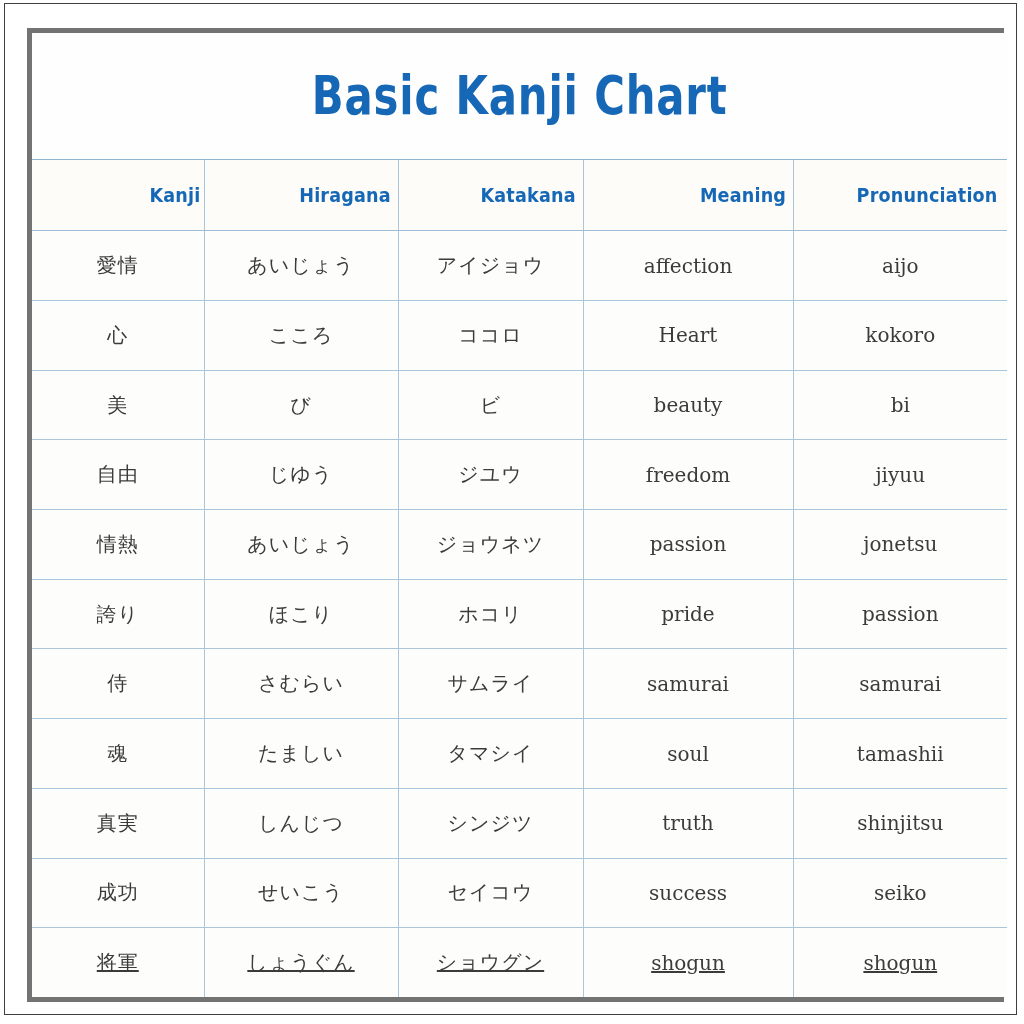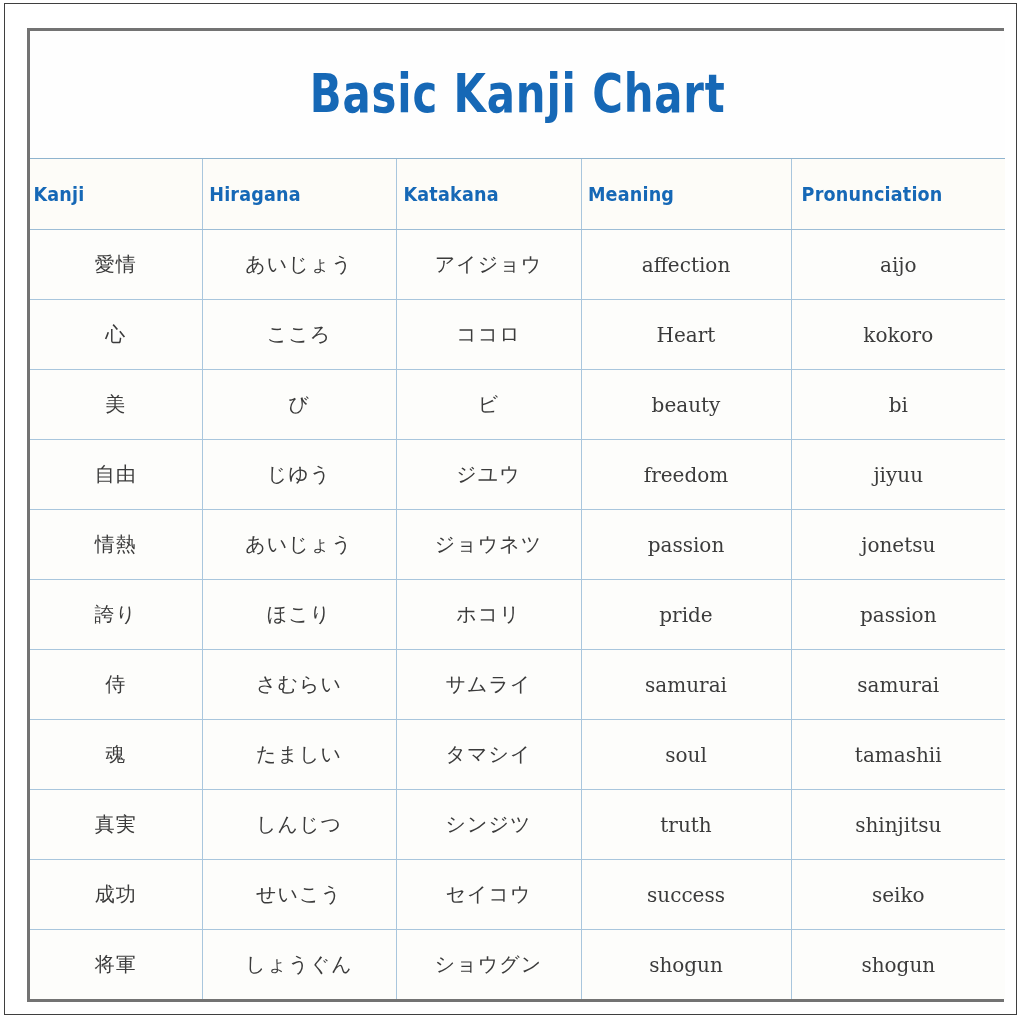--- a/index.html
+++ b/index.html
@@ -28,21 +28,21 @@
   }
 
   
   #chart {
     position: absolute;
     left: 22px;
     top: 24px;
     width: 977px;
     height: 974px;
     box-sizing: border-box;
-    border: 3px solid #737373;
+    border: 5px solid #737373;
     background: #5eead4;
   }
 
   table.kanji-table {
     width: 100%;
     height: 100%;
     border-collapse: collapse;
     table-layout: fixed;
   }
 
@@ -64,21 +64,21 @@
     color: #1668b6;
     transform: scaleX(0.86);
     display: inline-block;
     line-height: 1;
   }
 
   
   tr.header-row th {
     height: 59px;
     padding: 0;
-    text-align: left;
+    text-align: right;
     vertical-align: middle;
     background: #fdfcf8;
     border-bottom: 1.5px solid #9dbdd6;
     border-right: 1px solid #a9c6dd;
     font-family: "DejaVu Sans", sans-serif;
     font-weight: bold;
     font-size: 20px;
     color: #1668b6;
     letter-spacing: 0.2px;
   }
@@ -97,21 +97,21 @@
     vertical-align: middle;
     border-bottom: 1px solid #a9c6dd;
     border-right: 1px solid #a9c6dd;
     background: #fdfdfb;
     font-family: "DejaVu Serif", "Liberation Serif", serif;
     font-size: 20px;
     color: #3b3b3b;
     font-weight: normal;
   }
   tr.data-row td:last-child { border-right: none; }
-  tr.data-row:last-child td { border-bottom: none; }
+  tr.data-row:last-child td { border-bottom: none; text-decoration: underline; }
 
   td.cell-jp {
     font-family: "DejaVu Serif", serif;
     font-size: 21px;
     letter-spacing: 1px;
   }
   td.cell-en {
     font-family: "DejaVu Serif", "Liberation Serif", serif;
     font-size: 20px;
   }

